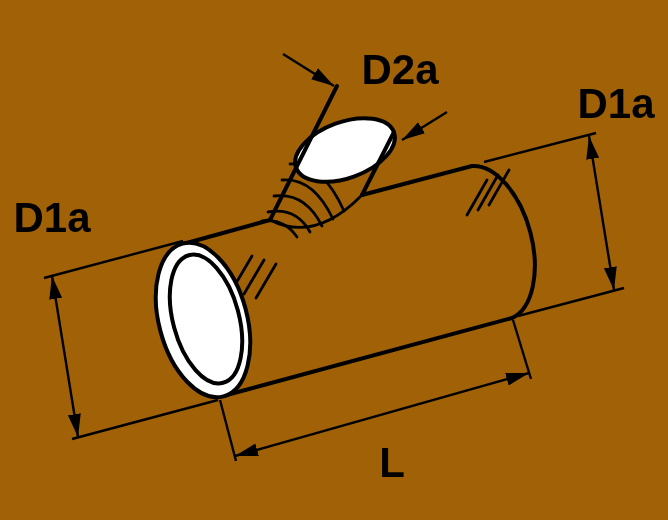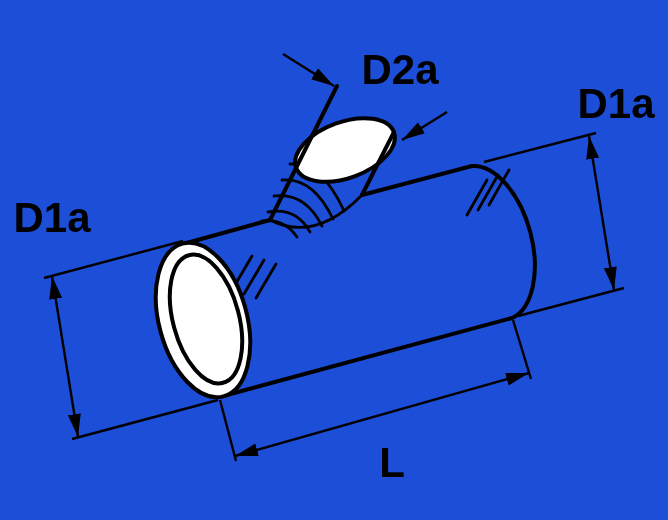--- a/index.html
+++ b/index.html
@@ -3,21 +3,21 @@
 <meta charset="utf-8">
 <style>
   html, body {
     margin: 0;
     padding: 0;
     background: #ffffff;
   }
   .page {
     width: 668px;
     height: 520px;
-    background: #1d4ed8;
+    background: #a16207;
     overflow: hidden;
   }
   svg { display: block; }
   .obj {
     fill: none;
     stroke: #000000;
     stroke-width: 4;
     stroke-linecap: round;
     stroke-linejoin: round;
   }

